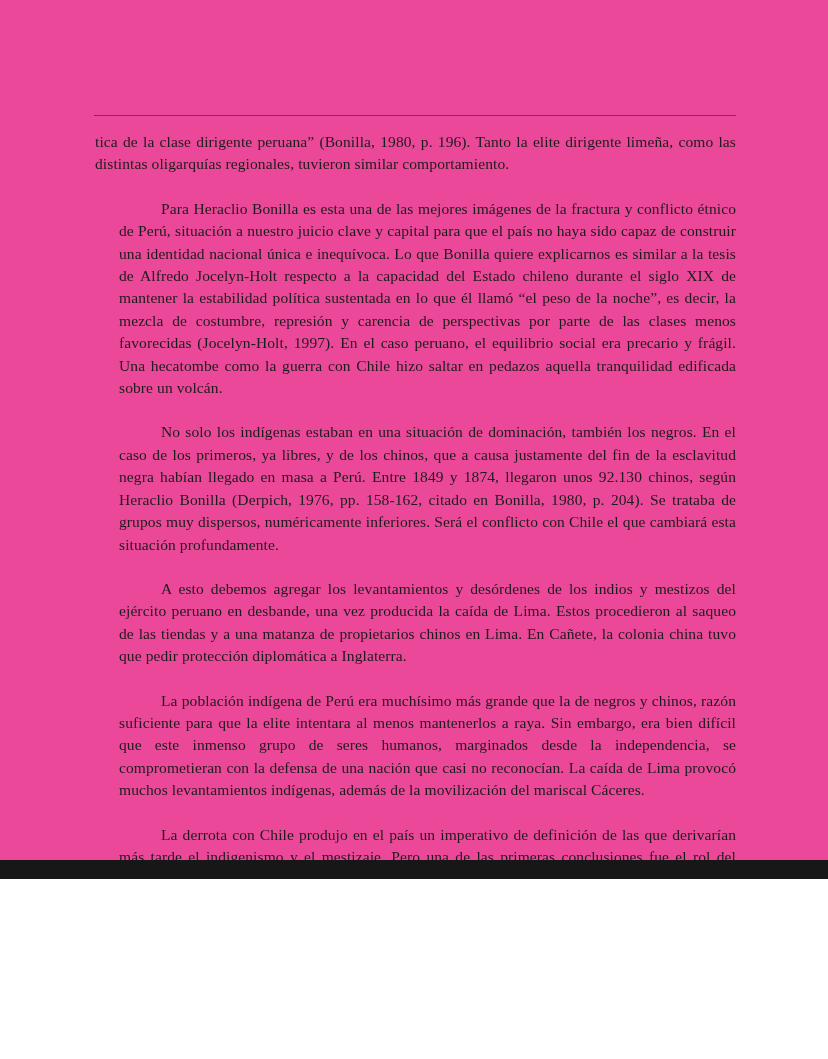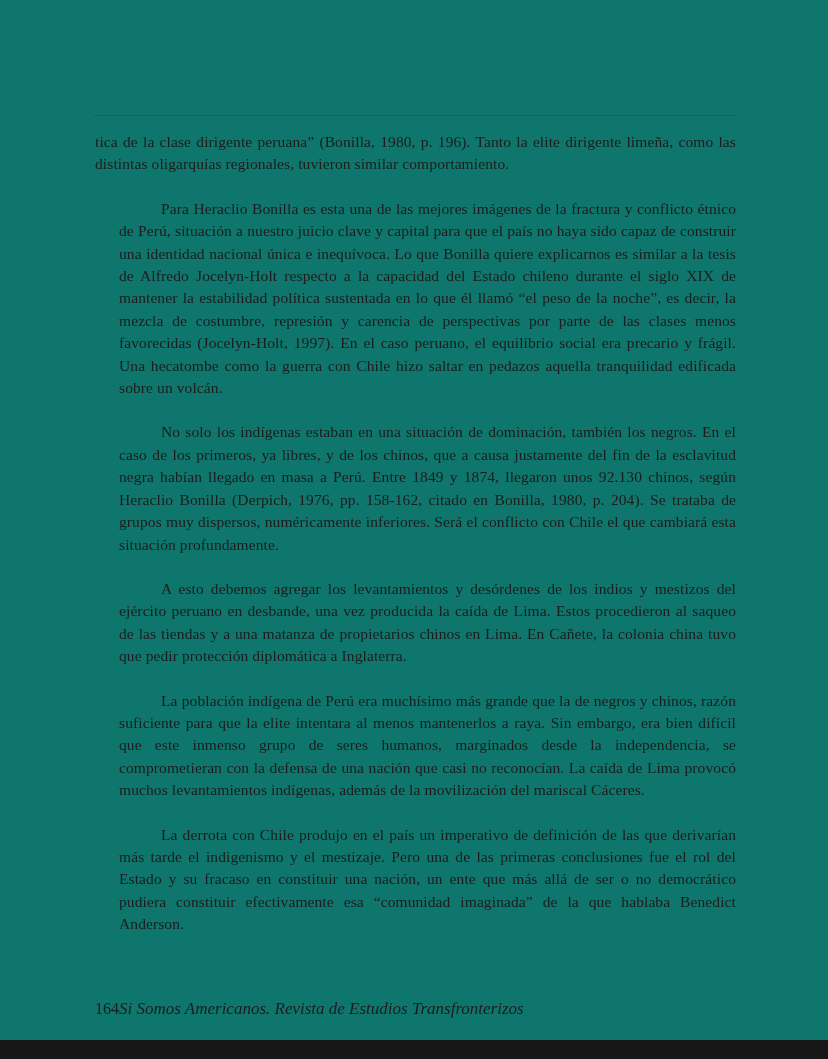--- a/index.html
+++ b/index.html
@@ -3,22 +3,22 @@
 <meta charset="utf-8">
 <style>
   html, body {
     margin: 0;
     padding: 0;
     background: #ffffff;
   }
   .page {
     position: relative;
     width: 828px;
-    height: 1059px;
-    background: #0f766e;
+    height: 879px;
+    background: #ec4899;
     overflow: hidden;
     font-family: "Liberation Serif", "DejaVu Serif", serif;
     color: #1c1c1c;
     text-decoration: underline;
   }
   .header-rule {
     position: absolute;
     left: 94px;
     right: 92px;
     top: 115px;

